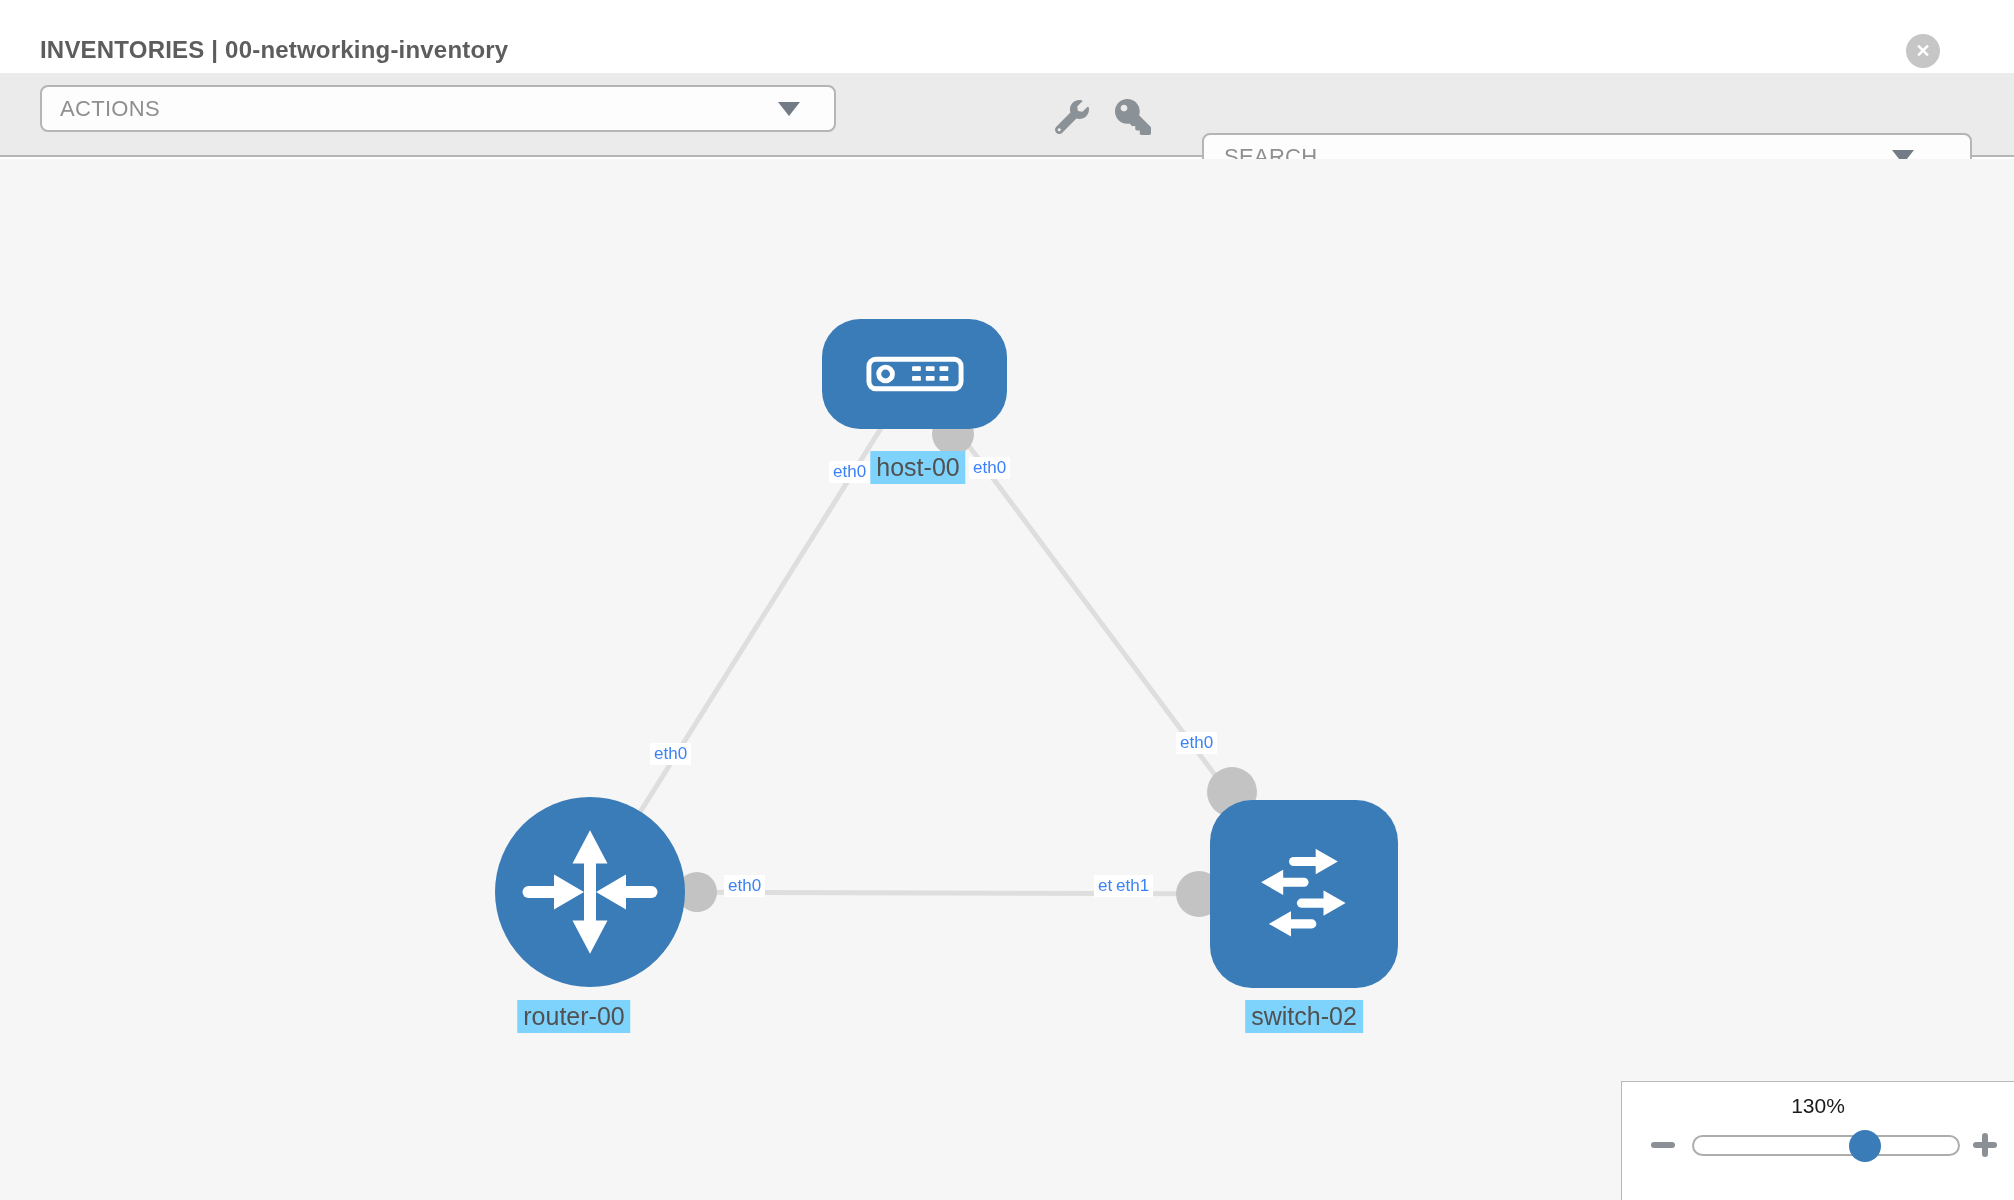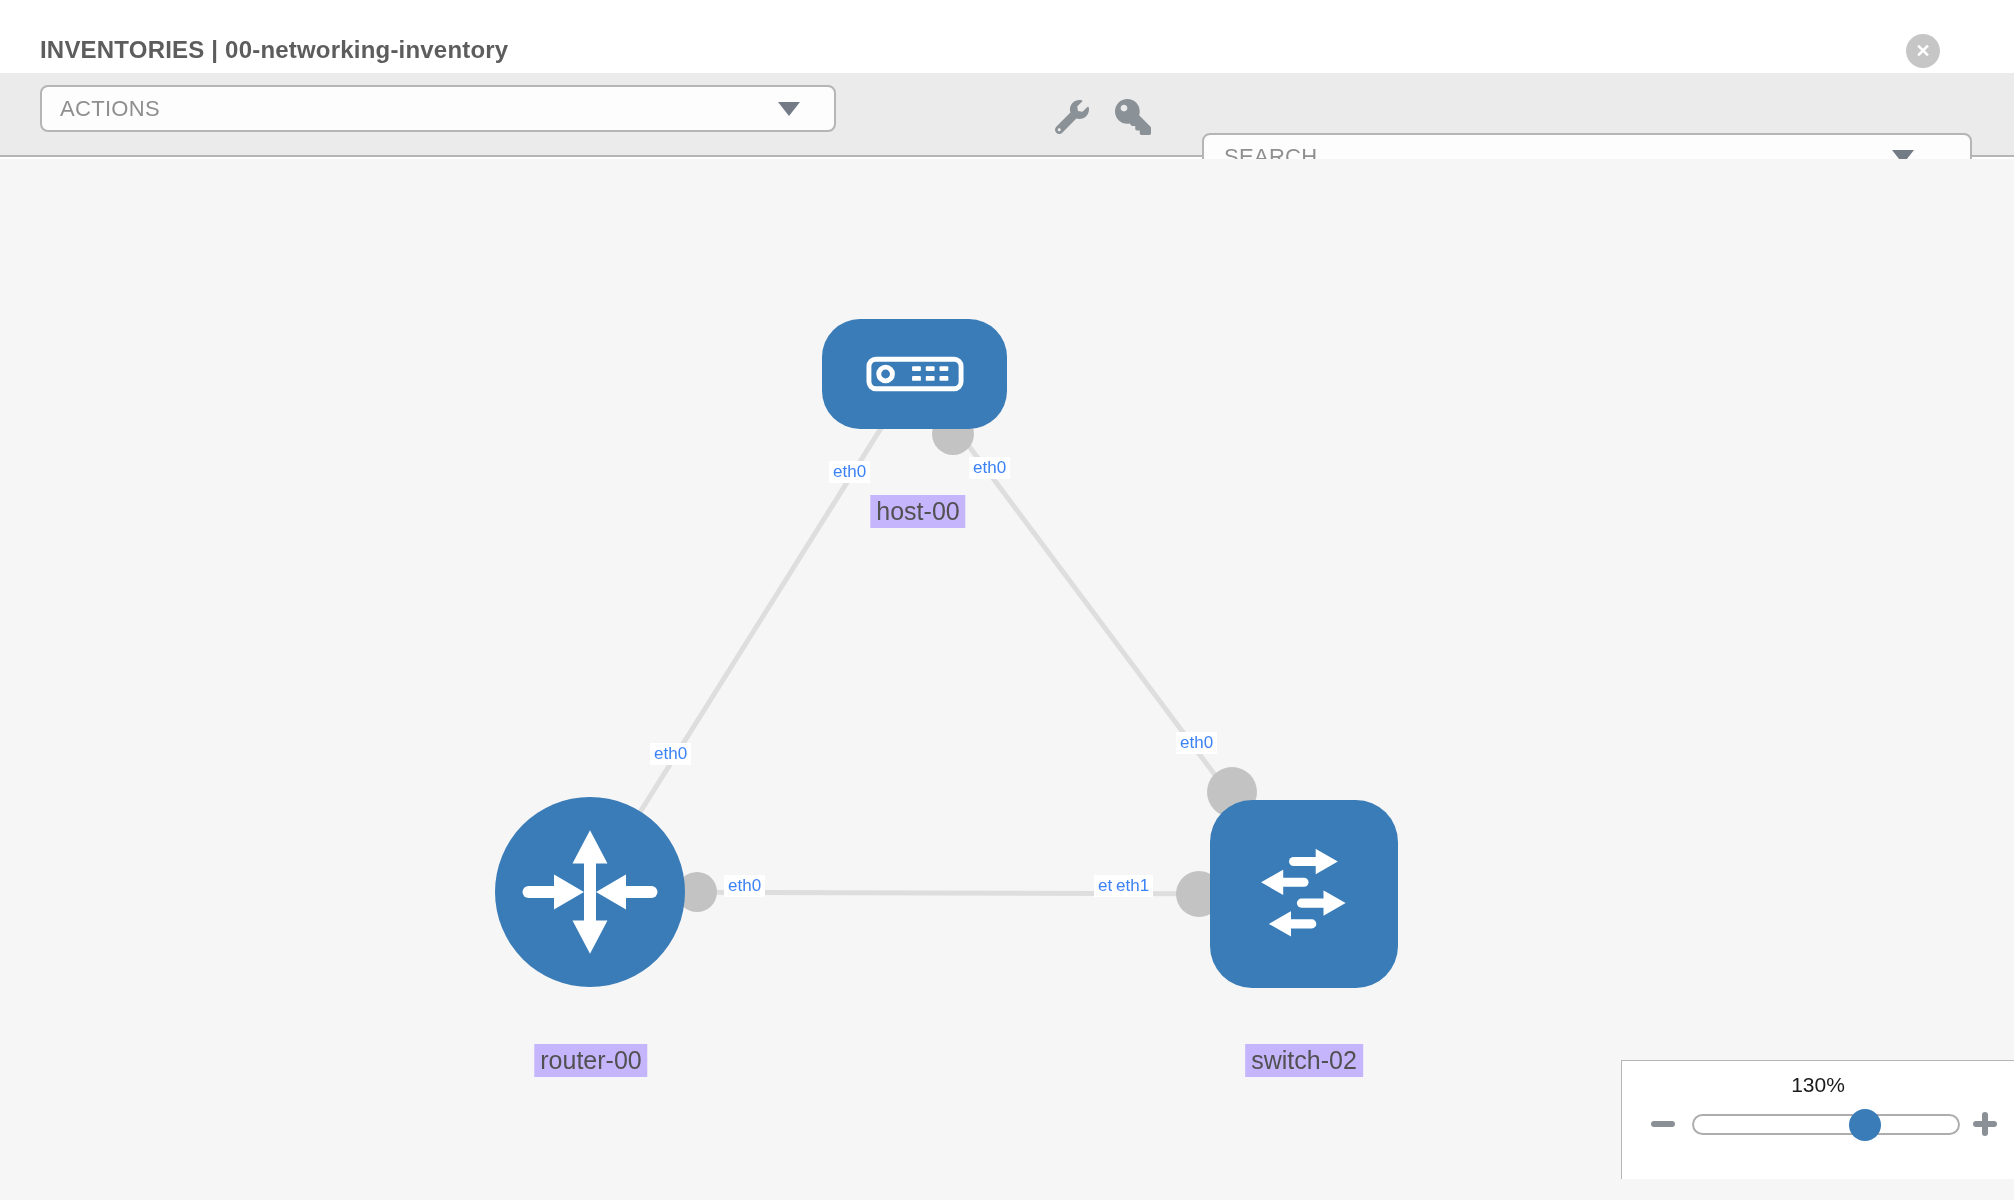--- a/index.html
+++ b/index.html
@@ -34,37 +34,37 @@
   .canvas { position:absolute; left:0; top:159px; width:2014px; height:1041px; background:#f6f6f6; }
   .net-svg { position:absolute; left:0; top:0; }
   .net-svg line { stroke:#dedede; stroke-width:5; }
   .net-svg .dot { fill:#c3c3c3; }
 
   .node { position:absolute; background:#3a7cb8; display:flex; align-items:center; justify-content:center; cursor:pointer; }
   .node-host { left:822px; top:160px; width:185px; height:110px; border-radius:38px; }
   .node-router { left:495px; top:638px; width:190px; height:190px; border-radius:50%; }
   .node-switch { left:1210px; top:641px; width:188px; height:188px; border-radius:42px; }
 
-  .node-label { position:absolute; transform:translateX(-50%); background:#c4b5fd; color:#515151;
-                font-size:25px; padding:2px 6px; white-space:nowrap;margin-top:44px; }
+  .node-label { position:absolute; transform:translateX(-50%); background:#7dd3fc; color:#515151;
+                font-size:25px; padding:2px 6px; white-space:nowrap; }
   .label-host   { left:918px; top:292px; }
-  .label-router { left:591px; top:841px; }
+  .label-router { left:574px; top:841px; }
   .label-switch { left:1304px; top:841px; }
 
   .eth-label { position:absolute; background:#ffffff; color:#3b82f6; font-size:17px; padding:1px 4px; line-height:1.2; white-space:nowrap; }
   .eth-0 { left:829px;  top:302px; }
   .eth-1 { left:650px;  top:584px; }
   .eth-2 { left:969px;  top:298px; }
   .eth-3 { left:1176px; top:573px; }
   .eth-4 { left:724px;  top:716px; }
   .eth-5 { left:1094px; top:716px; }
   .eth-6 { left:1112px; top:716px; }
 
   
-  .zoom-panel { position:absolute; left:1621px; top:901px; width:393px; height:119px; background:#ffffff;
+  .zoom-panel { position:absolute; left:1621px; top:922px; width:393px; height:119px; background:#ffffff;
                 border-top:1px solid #b7b7b7; border-left:1px solid #b7b7b7; }
   .zoom-value { position:absolute; left:0; top:12px; width:100%; text-align:center; font-size:21px; color:#1b1b1b; }
   .zoom-minus, .zoom-plus { position:absolute; top:48px; width:30px; height:30px; border:none; background:transparent; cursor:pointer; }
   .zoom-minus { left:26px; }
   .zoom-plus  { left:348px; }
   .bar-h { position:absolute; left:3px; top:12px; width:24px; height:6px; border-radius:3px; background:#8a9096; }
   .bar-v { position:absolute; left:12px; top:3px; width:6px; height:24px; border-radius:3px; background:#8a9096; }
   .zoom-slider { position:absolute; left:70px; top:53px; width:268px; height:21px; background:#ffffff;
                  border:2px solid #adadad; border-radius:11px; cursor:pointer; }
   .zoom-knob { position:absolute; left:155px; top:-7px; width:32px; height:32px; border-radius:50%; background:#3a7cb8; cursor:grab; }

